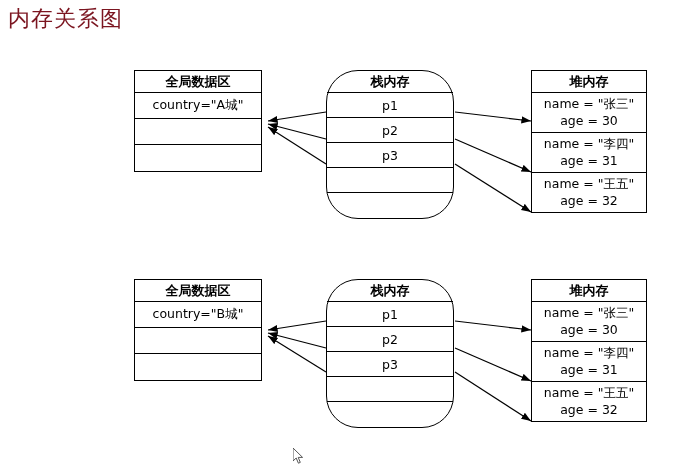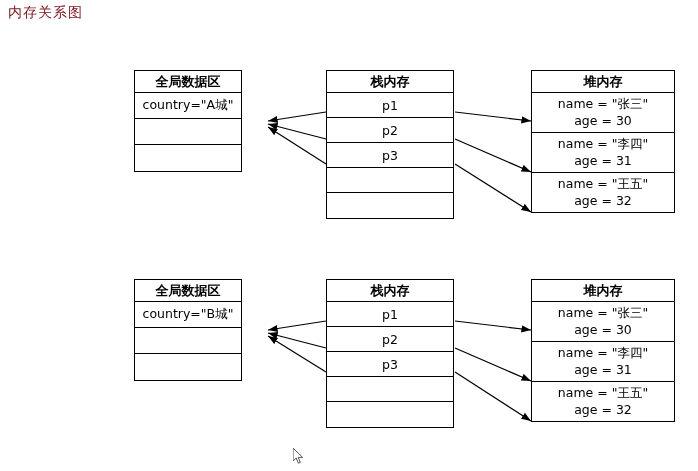--- a/index.html
+++ b/index.html
@@ -12,21 +12,21 @@
     background: #ffffff;
     font-family: "Liberation Sans", sans-serif;
     overflow: hidden;
     position: relative;
   }
   .page-title {
     position: absolute;
     left: 8px;
     top: 4px;
     font-family: "Liberation Serif", serif;
-    font-size: 14px;
+    font-size: 22px;
     color: #7b1520;
     letter-spacing: 1px;
   }
   .diagram-wrap {
     position: absolute;
     left: 0;
     top: 0;
     width: 698px;
     height: 471px;
   }
@@ -65,32 +65,32 @@
     white-space: nowrap;
     font-family: "DejaVu Sans", sans-serif;
   }
   .box .cell.last {
     border-bottom: none;
   }
   .box .cell.blank {
     color: transparent;
   }
   
-  .global-box { width: 108px; }
+  .global-box { width: 128px; }
   .global-box .hdr { height: 22px; line-height: 22px; }
   .global-box .cell { height: 26px; }
   .global-box .cell.blank { height: 26px; }
 
   
-  .stack-box { width: 128px; }
+  .stack-box { width: 128px; border-radius: 32px; }
   .stack-box .hdr { height: 22px; line-height: 22px; }
   .stack-box .cell { height: 25px; text-align: center; }
 
   
-  .heap-box { width: 144px; }
+  .heap-box { width: 116px; }
   .heap-box .hdr { height: 22px; line-height: 22px; }
   .heap-box .obj {
     border-bottom: 1px solid #000;
     box-sizing: border-box;
     padding: 2px 0 3px 0;
   }
   .heap-box .obj.last { border-bottom: none; }
   .heap-box .obj .line {
     text-align: center;
     font-size: 12.5px;

